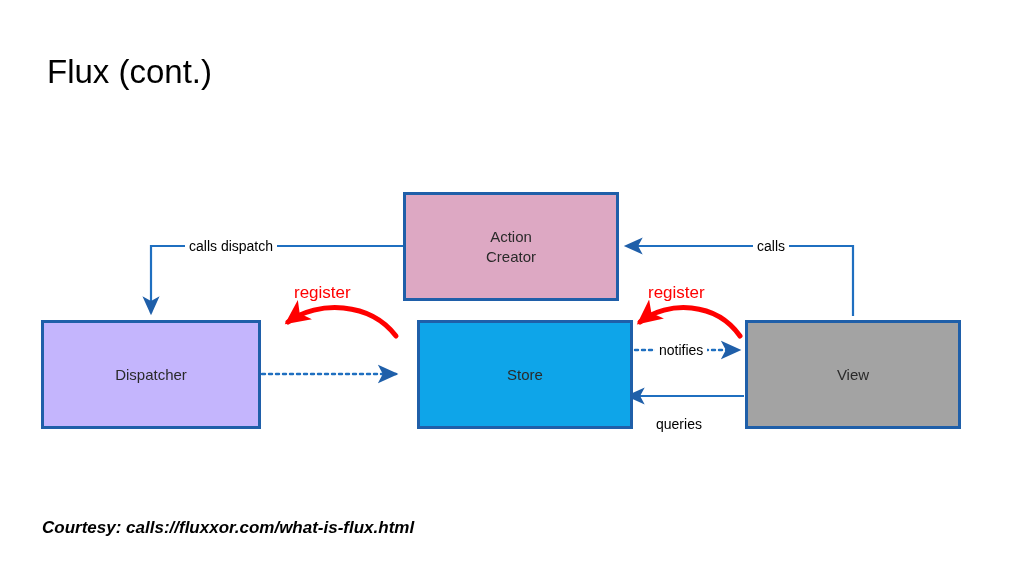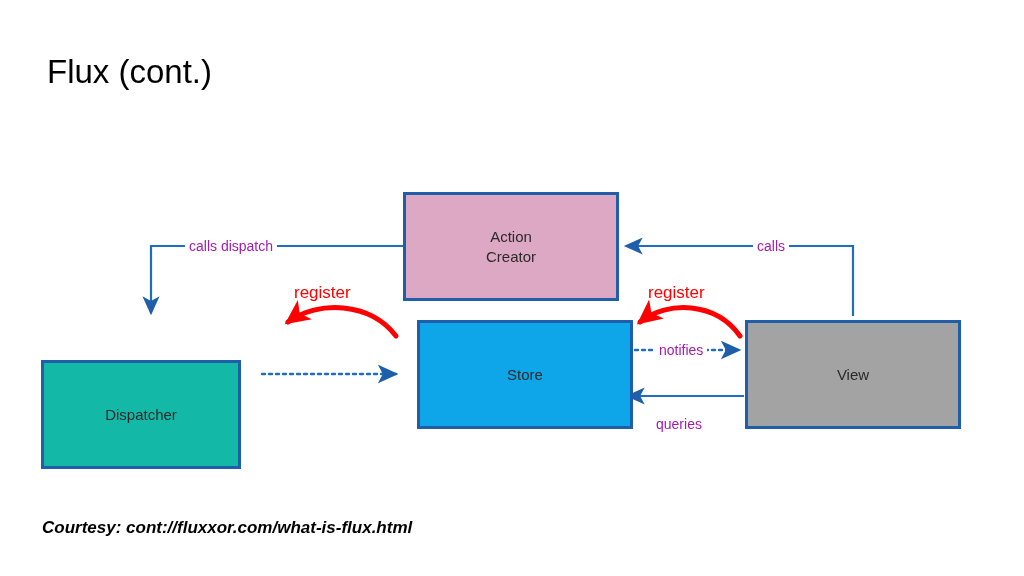--- a/index.html
+++ b/index.html
@@ -60,39 +60,38 @@
     color: #2a2a2a;
     font-family: "Liberation Sans", sans-serif;
   }
   .node-label { pointer-events: none; white-space: pre-line; }
 
   #node-action-creator {
     left: 403px; top: 42px; width: 216px; height: 109px;
     background: #dda8c3;
   }
   #node-dispatcher {
-    left: 41px; top: 170px; width: 200px; height: 109px;
-    background: #14b8a6;
-    margin-top: 40px;
+    left: 41px; top: 170px; width: 220px; height: 109px;
+    background: #c4b5fd;
   }
   #node-store {
     left: 417px; top: 170px; width: 216px; height: 109px;
     background: #0ea5e9;
   }
   #node-view {
     left: 745px; top: 170px; width: 216px; height: 109px;
     background: #a3a3a3;
   }
 
   
   .edge-label {
     position: absolute;
     font-family: "Liberation Sans", sans-serif;
     font-size: 14px;
-    color: #a21caf;
+    color: #000000;
     background: #ffffff;
     padding: 0 4px;
     white-space: pre-line;
     text-align: center;
     line-height: 1.15;
   }
   #label-calls-dispatch { left: 185px; top: 88px; }
   #label-dispatches-action { left: 288px; top: 199px; width: 84px; padding: 0 5px; }
   #label-notifies { left: 655px; top: 192px; }
   #label-queries { left: 652px; top: 238px; margin-top: 28px; }
@@ -191,13 +190,13 @@
 
   <div class="edge-label" id="label-notifies">notifies</div>
 
   <div class="edge-label" id="label-queries">queries</div>
 
   <div class="register-label" id="label-register-right">register</div>
 
   <div class="edge-label" id="label-calls">calls</div>
 </div>
 
-<div id="courtesy">Courtesy: cont://fluxxor.com/what-is-flux.html</div>
+<div id="courtesy">Courtesy: calls://fluxxor.com/what-is-flux.html</div>
 
 </body></html>

